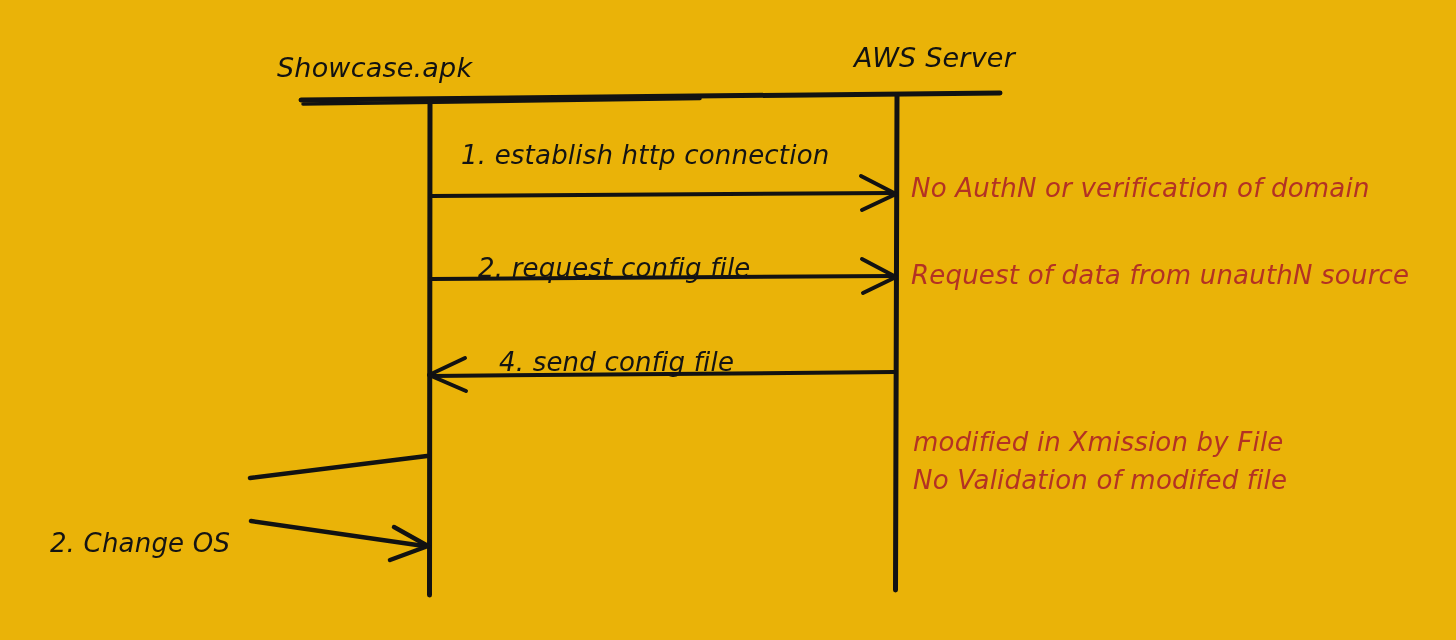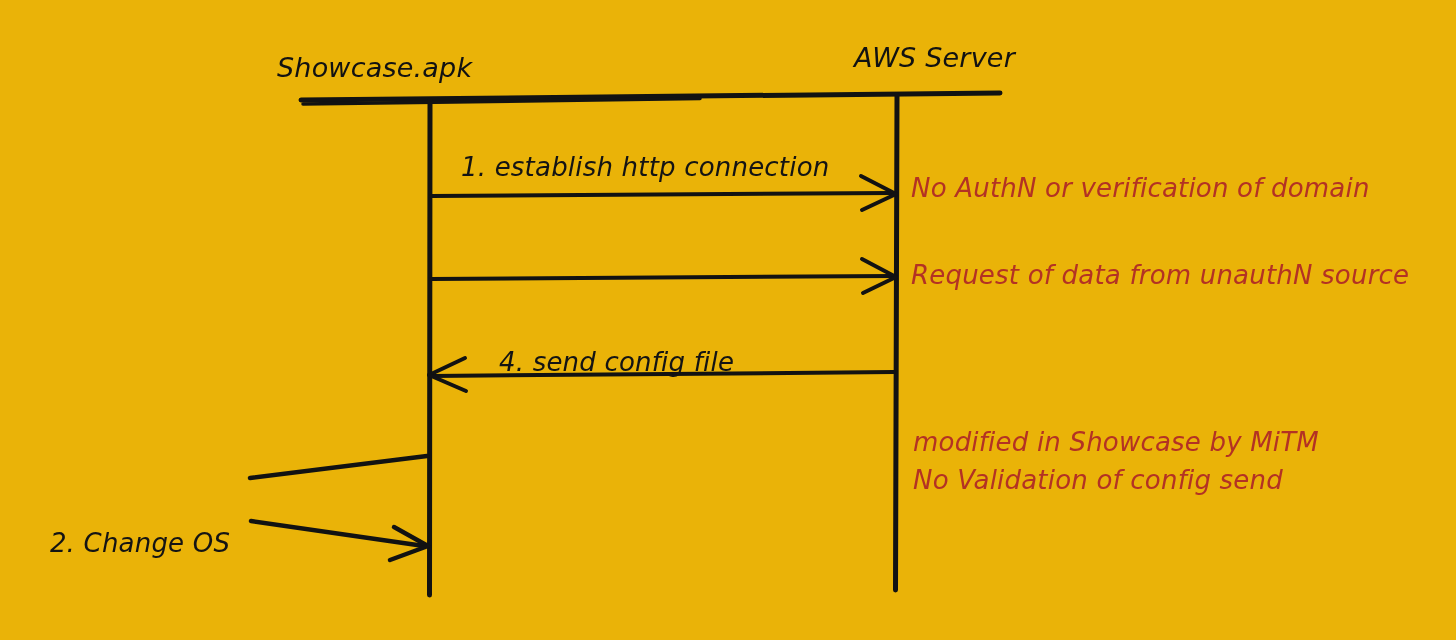--- a/index.html
+++ b/index.html
@@ -95,33 +95,34 @@
       <path d="M251 521 L424 546" stroke="#121212" stroke-width="4.5" fill="none" stroke-linecap="round"></path>
       <path d="M394 527 L428 546" stroke="#121212" stroke-width="4.5" fill="none" stroke-linecap="round"></path>
       <path d="M390 560 L428 546" stroke="#121212" stroke-width="4.5" fill="none" stroke-linecap="round"></path>
     </g>
   </svg>
 
   <div class="lbl actor-label" style="left:277px; top:52px;">Showcase.apk</div>
 
   <div class="lbl actor-label" style="left:831px; top:42px;margin-left:23px;">AWS Server</div>
 
-  <div class="lbl msg-label" style="left:461px; top:152px;">1. establish http connection</div>
+  <div class="lbl msg-label" style="left:461px; top:140px;">1. establish http connection</div>
 
+  <div class="lbl msg-label" style="left:478px; top:253px;">2. request config file</div>
 
   <div class="lbl msg-label" style="left:499px; top:347px;">4. send config file</div>
 
   <div class="lbl self-label" style="left:40px; top:446px; width:200px;">
     <div>2. Change OS</div>
     
   </div>
 
   <div class="lbl note-label" style="left:911px; top:257px; color:#b33224;">Request of data from unauthN source</div>
 
   <div class="lbl note-label" style="left:911px; top:170px; color:#b33224;">No AuthN or verification of domain</div>
 
   <div class="lbl note-label" style="left:913px; top:349px; color:#b33224;">
-    <div>modified in Showcase by MiTM</div>
+    <div>modified in Xmission by File</div>
   </div>
 
-  <div class="lbl note-label" style="left:913px; top:462px; color:#b33224;">No Validation of config send</div>
+  <div class="lbl note-label" style="left:913px; top:462px; color:#b33224;">No Validation of modifed file</div>
 
 </div>
 
 </body></html>

